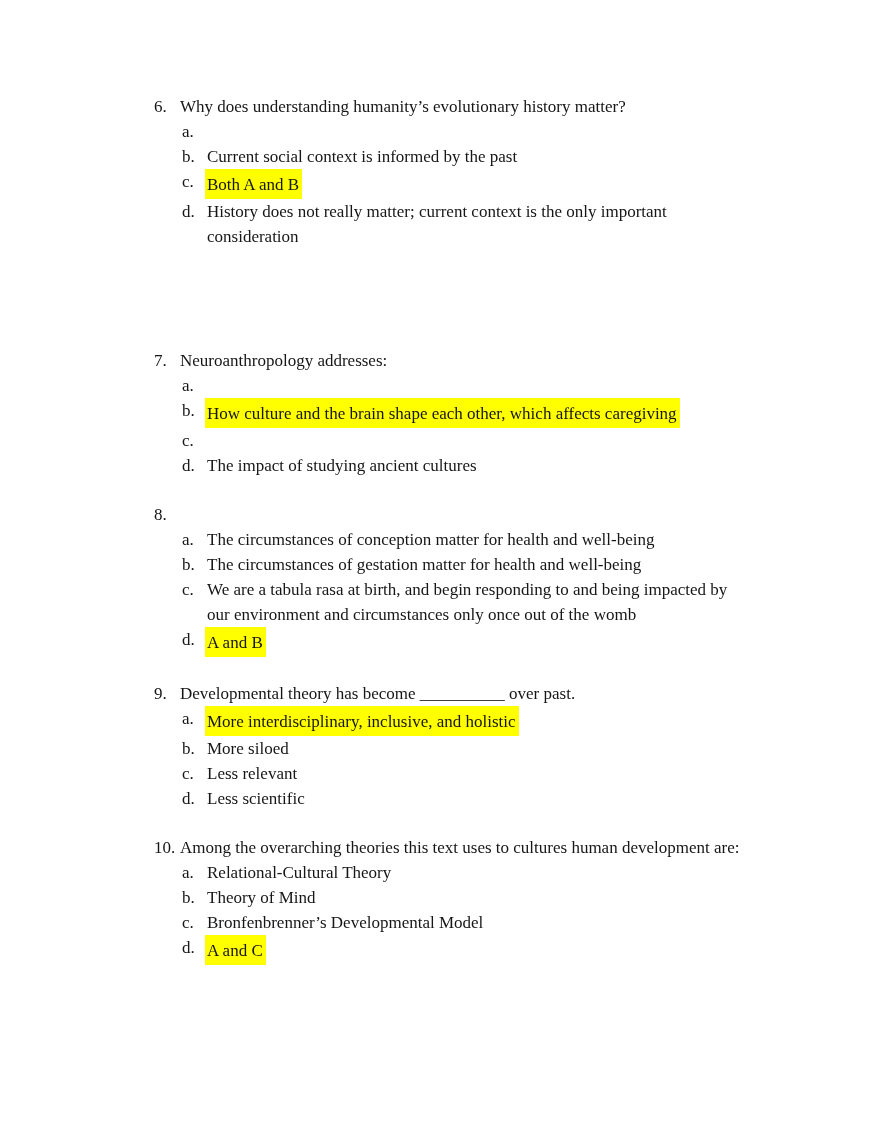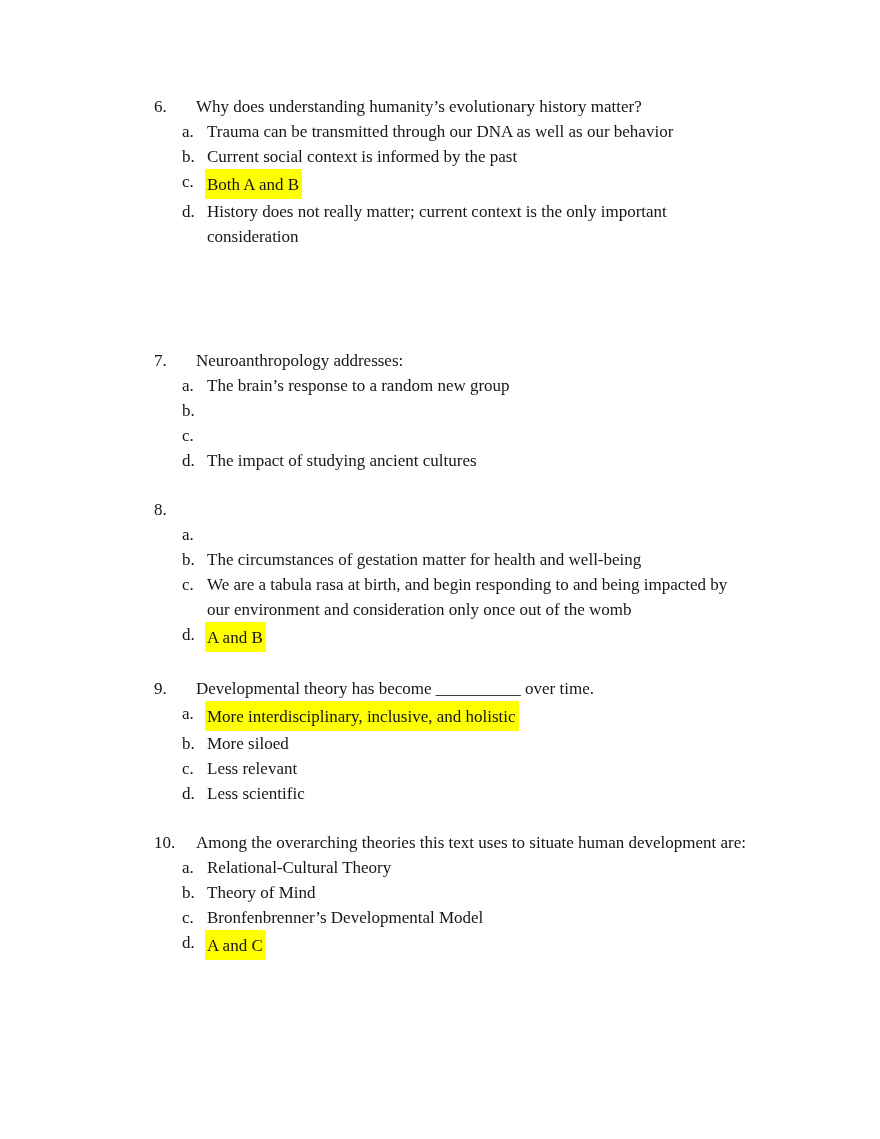--- a/index.html
+++ b/index.html
@@ -13,21 +13,21 @@
     font-family: "Liberation Serif", "DejaVu Serif", serif;
     font-size: 17px;
     line-height: 25px;
     color: var(--fg, #161616);
     overflow: hidden;
   }
   .question { margin-bottom: 24px; }
   .question.gap-large { margin-bottom: 99px; }
   .q-row { display: flex; }
   .q-num { flex: 0 0 26px; }
-  .q-text { max-width: 596px; margin-left: 16px; }
+  .q-text { max-width: 596px; }
   .option { display: flex; margin-left: 28px; }
   .opt-letter { flex: 0 0 25px; }
   .opt-text { max-width: 536px; }
   .hl {
     background: var(--hl, #ffff00);
     padding: 2.5px 3px 2.5px 2px;
     margin-left: -2px;
     text-align: center;
   }
 </style>
@@ -37,21 +37,20 @@
 <div class="page">
   <div id="questions">
   <div class="question gap-large">
     <div class="q-row">
       <span class="q-num">6.</span>
       <span class="q-text">Why does understanding humanity’s evolutionary history matter?</span>
     </div>
     <div class="options">
   <div class="option">
     <span class="opt-letter">a.</span>
-    <span class="opt-text">Trauma can be transmitted through our DNA as well as our behavior</span>
   </div>
 
   <div class="option">
     <span class="opt-letter">b.</span>
     <span class="opt-text">Current social context is informed by the past</span>
   </div>
 
   <div class="option">
     <span class="opt-letter">c.</span>
     <span class="opt-text hl">Both A and B</span>
@@ -65,68 +64,69 @@
   </div>
 
   <div class="question">
     <div class="q-row">
       <span class="q-num">7.</span>
       <span class="q-text">Neuroanthropology addresses:</span>
     </div>
     <div class="options">
   <div class="option">
     <span class="opt-letter">a.</span>
-    <span class="opt-text">The brain’s response to a random new group</span>
   </div>
 
   <div class="option">
     <span class="opt-letter">b.</span>
+    <span class="opt-text hl">How culture and the brain shape each other, which affects caregiving</span>
   </div>
 
   <div class="option">
     <span class="opt-letter">c.</span>
   </div>
 
   <div class="option">
     <span class="opt-letter">d.</span>
     <span class="opt-text">The impact of studying ancient cultures</span>
   </div>
 </div>
   </div>
 
   <div class="question">
     <div class="q-row">
       <span class="q-num">8.</span>
     </div>
     <div class="options">
   <div class="option">
     <span class="opt-letter">a.</span>
+    <span class="opt-text">The circumstances of conception matter for health and well-being</span>
   </div>
 
   <div class="option">
     <span class="opt-letter">b.</span>
     <span class="opt-text">The circumstances of gestation matter for health and well-being</span>
   </div>
 
   <div class="option">
     <span class="opt-letter">c.</span>
-    <span class="opt-text">We are a tabula rasa at birth, and begin responding to and being impacted by our environment and consideration only once out of the womb</span>
+    <span class="opt-text">We are a tabula rasa at birth, and begin responding to and being impacted by our environment and circumstances only once out of the womb</span>
   </div>
 
   <div class="option">
     <span class="opt-letter">d.</span>
     <span class="opt-text hl">A and B</span>
   </div>
 </div>
   </div>
 
   <div class="question">
     <div class="q-row">
       <span class="q-num">9.</span>
-      <span class="q-text">Developmental theory has become __________ over time.</span>
+      <span class="q-text">Developmental theory has become __________ over past.</span>
     </div>
     <div class="options">
   <div class="option">
     <span class="opt-letter">a.</span>
     <span class="opt-text hl">More interdisciplinary, inclusive, and holistic</span>
   </div>
 
   <div class="option">
     <span class="opt-letter">b.</span>
     <span class="opt-text">More siloed</span>
@@ -140,21 +140,21 @@
   <div class="option">
     <span class="opt-letter">d.</span>
     <span class="opt-text">Less scientific</span>
   </div>
 </div>
   </div>
 
   <div class="question">
     <div class="q-row">
       <span class="q-num">10.</span>
-      <span class="q-text">Among the overarching theories this text uses to situate human development are:</span>
+      <span class="q-text">Among the overarching theories this text uses to cultures human development are:</span>
     </div>
     <div class="options">
   <div class="option">
     <span class="opt-letter">a.</span>
     <span class="opt-text">Relational-Cultural Theory</span>
   </div>
 
   <div class="option">
     <span class="opt-letter">b.</span>
     <span class="opt-text">Theory of Mind</span>

